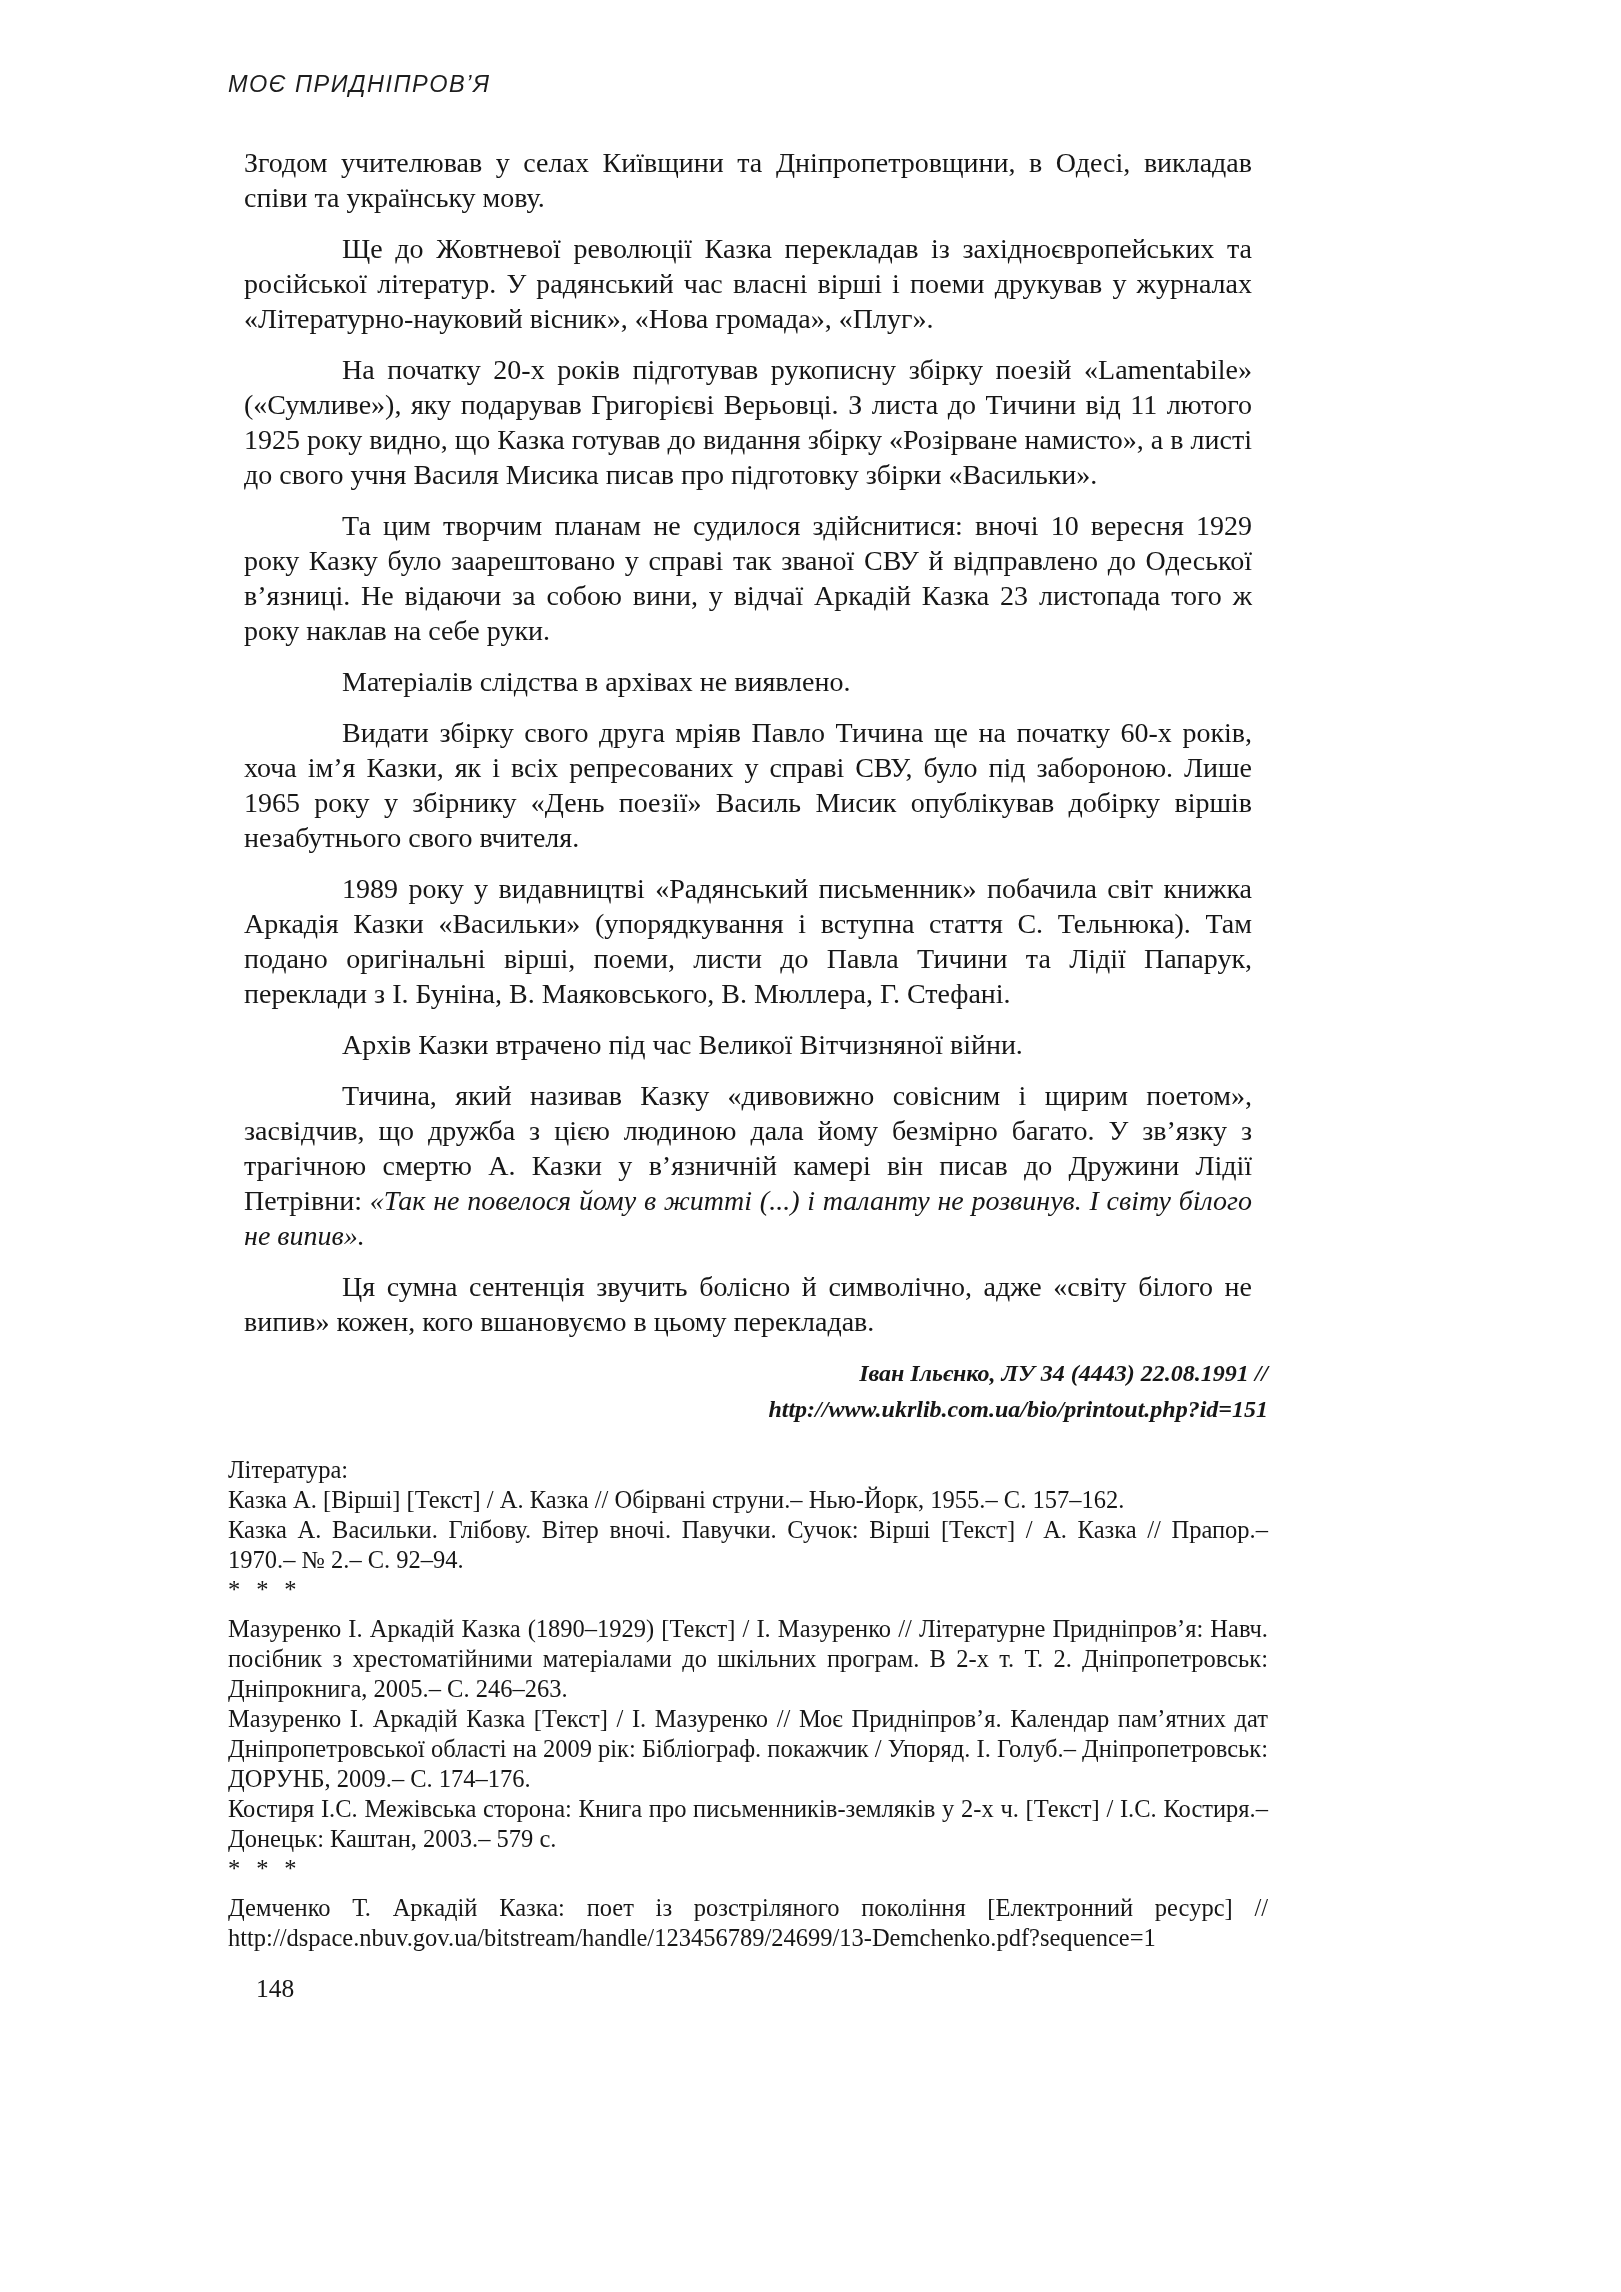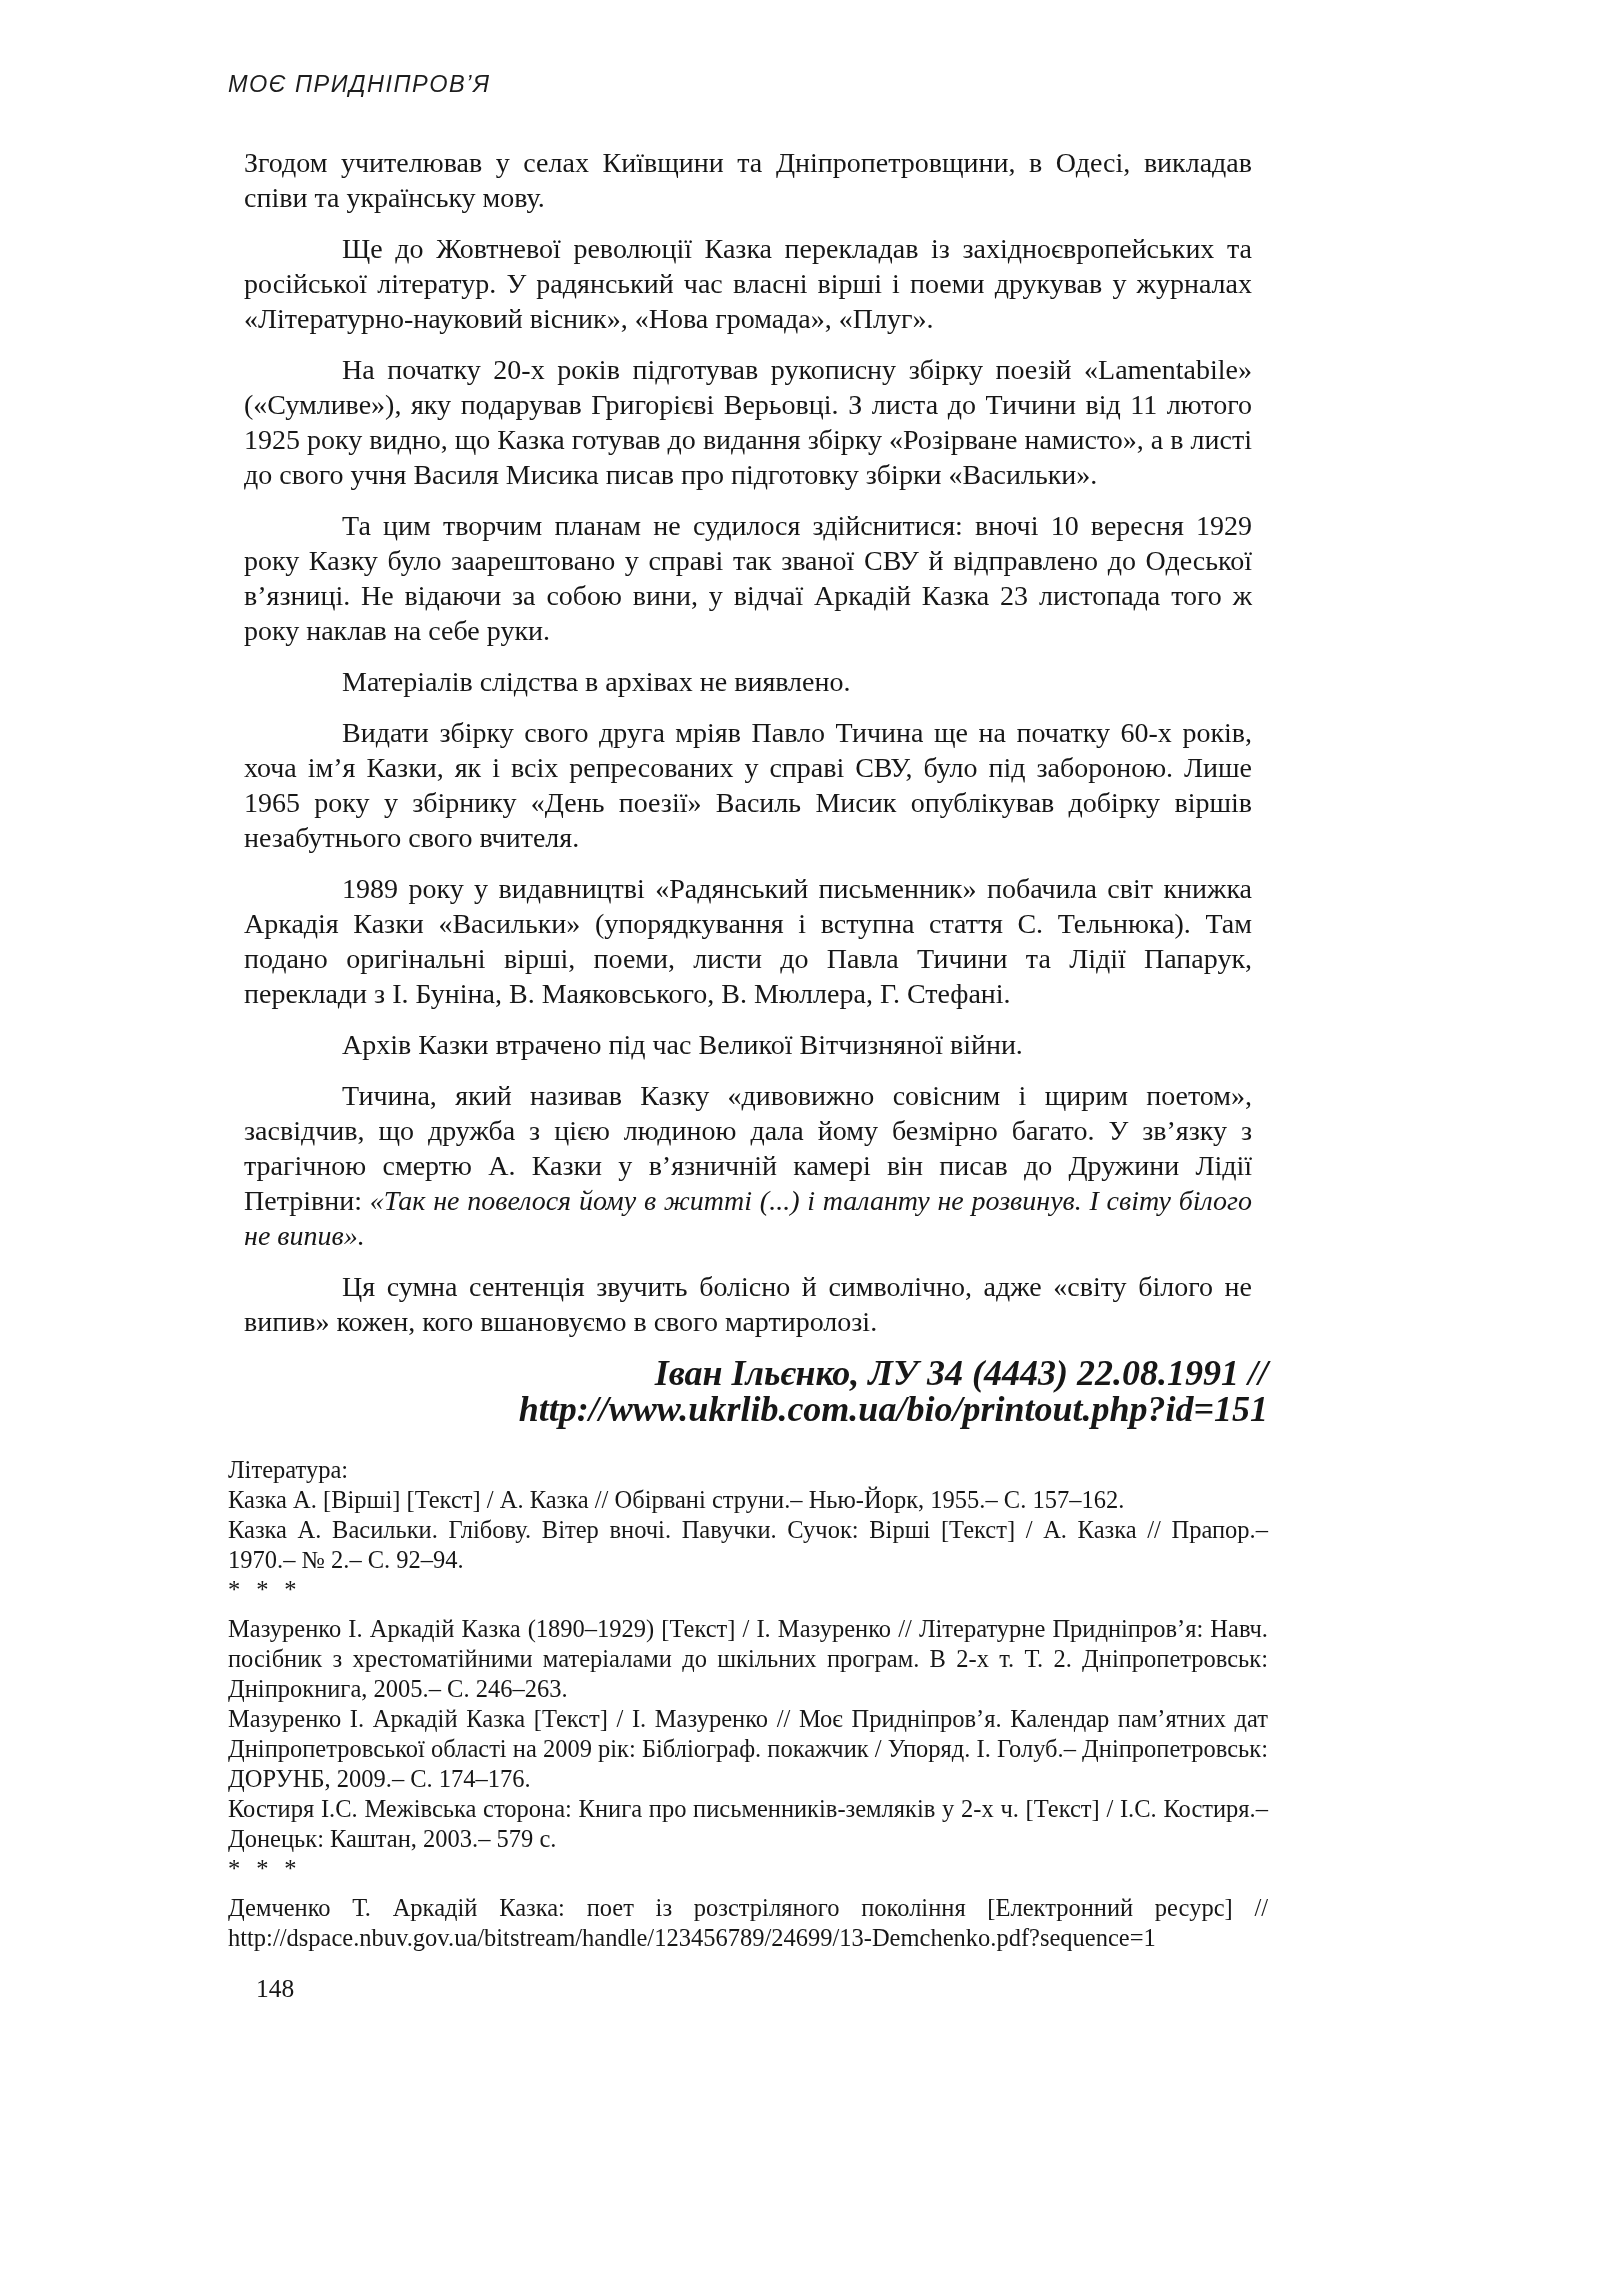--- a/index.html
+++ b/index.html
@@ -27,21 +27,21 @@
     line-height:35px;
     text-align:justify;
   }
   .body-text p { margin:16px; text-indent:98px; }
   .body-text p.continuation { text-indent:0; }
   .quote-italic { font-style:italic; }
   .attribution {
     text-align:right;
     font-weight:bold;
     font-style:italic;
-    font-size:36px;
+    font-size:24px;
     line-height:36px;
     margin-top:1px;
   }
   .bibliography {
     margin-top:28px;
     font-size:24.5px;
     line-height:30px;
     text-align:justify;
   }
   .bibliography p { margin:0; }
@@ -66,21 +66,21 @@
   <div class="body-text">
     <p class="continuation">Згодом учителював у селах Київщини та Дніпропетровщини, в Одесі, викладав співи та українську мову.</p>
     <p>Ще до Жовтневої революції Казка перекладав із західноєвропейських та російської літератур. У радянський час власні вірші і поеми друкував у журналах «Літературно-науковий вісник», «Нова громада», «Плуг».</p>
     <p>На початку 20-х років підготував рукописну збірку поезій «Lamentabile» («Сумливе»), яку подарував Григорієві Верьовці. З листа до Тичини від 11 лютого 1925 року видно, що Казка готував до видання збірку «Розірване намисто», а в листі до свого учня Василя Мисика писав про підготовку збірки «Васильки».</p>
     <p>Та цим творчим планам не судилося здійснитися: вночі 10 вересня 1929 року Казку було заарештовано у справі так званої СВУ й відправлено до Одеської в’язниці. Не відаючи за собою вини, у відчаї Аркадій Казка 23 листопада того ж року наклав на себе руки.</p>
     <p>Матеріалів слідства в архівах не виявлено.</p>
     <p>Видати збірку свого друга мріяв Павло Тичина ще на початку 60-х років, хоча ім’я Казки, як і всіх репресованих у справі СВУ, було під забороною. Лише 1965 року у збірнику «День поезії» Василь Мисик опублікував добірку віршів незабутнього свого вчителя.</p>
     <p>1989 року у видавництві «Радянський письменник» побачила світ книжка Аркадія Казки «Васильки» (упорядкування і вступна стаття С. Тельнюка). Там подано оригінальні вірші, поеми, листи до Павла Тичини та Лідії Папарук, переклади з І. Буніна, В. Маяковського, В. Мюллера, Г. Стефані.</p>
     <p>Архів Казки втрачено під час Великої Вітчизняної війни.</p>
     <p><span>Тичина, який називав Казку «дивовижно совісним і щирим поетом», засвідчив, що дружба з цією людиною дала йому безмірно багато. У зв’язку з трагічною смертю А. Казки у в’язничній камері він писав до Дружини Лідії Петрівни: </span><span class="quote-italic">«Так не повелося йому в житті (...) і таланту не розвинув. І світу білого не випив».</span></p>
-    <p>Ця сумна сентенція звучить болісно й символічно, адже «світу білого не випив» кожен, кого вшановуємо в свого мартиролозі.</p>
+    <p>Ця сумна сентенція звучить болісно й символічно, адже «світу білого не випив» кожен, кого вшановуємо в цьому перекладав.</p>
   </div>
 
   <div class="attribution">
     <div>Іван Ільєнко, ЛУ 34 (4443) 22.08.1991 //</div>
     <div>http://www.ukrlib.com.ua/bio/printout.php?id=151</div>
   </div>
 
   <div class="bibliography">
     <p class="bib-heading">Література:</p>
     <p>Казка А. [Вірші] [Текст] / А. Казка // Обірвані струни.– Нью-Йорк, 1955.– С. 157–162.</p>

